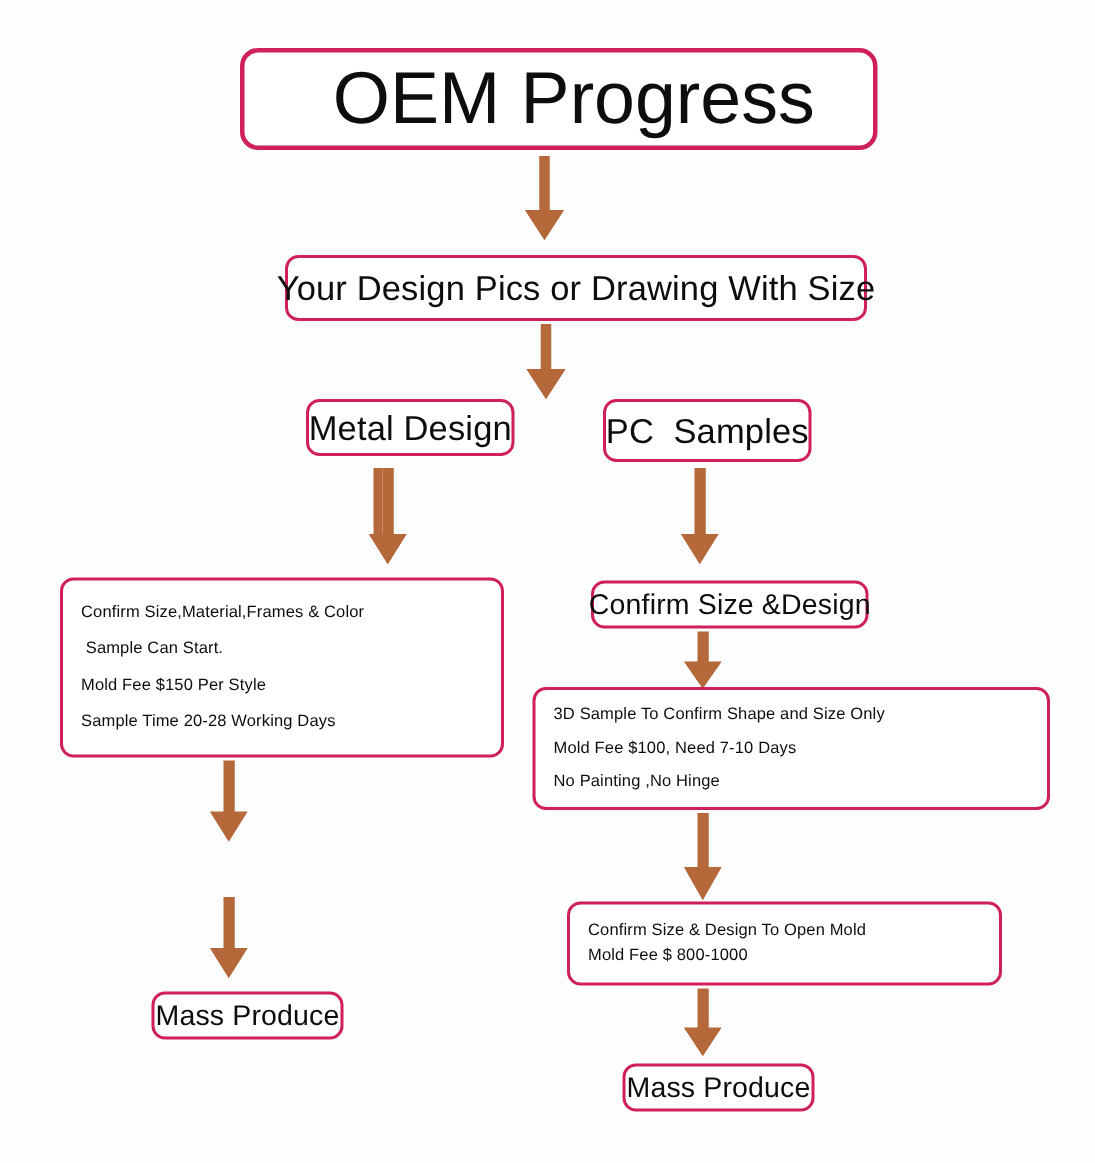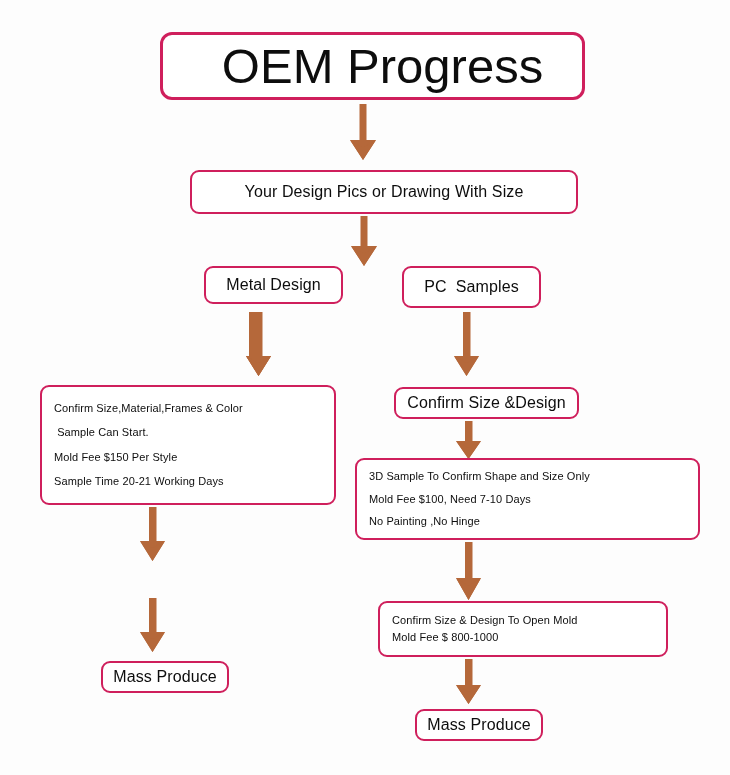--- a/index.html
+++ b/index.html
@@ -46,26 +46,26 @@
     font-weight: 400;
     letter-spacing: 0px;
   }
 
   
   .node.single {
     align-items: center;
     justify-content: center;
   }
   .node.single .line {
-    font-size: 16px;
+    font-size: 23px;
   }
 
   
   .node.pill .line {
-    font-size: 16px;
+    font-size: 19px;
   }
 
   
   .node.block {
     align-items: flex-start;
     padding: 9px 12px;
     justify-content: space-around;
   }
   .node.block .line {
     font-size: 11px;
@@ -128,21 +128,21 @@
     <svg width="30" height="70" viewBox="0 0 30 70">
       <path d="M11,0 H18.5 V44 H27 L14.5,64 L2,44 H11 Z" fill="#b5683a"></path>
       <path d="M2,44 L14.5,51 L27,44 L14.5,64 Z" fill="#b5683a"></path>
     </svg>
   </div>
 
   <div class="node block" style="left:40px; top:385px; width:296px; height:120px;">
     <span class="line">Confirm Size,Material,Frames &amp; Color</span>
     <span class="line"> Sample Can Start.</span>
     <span class="line">Mold Fee $150 Per Style</span>
-    <span class="line">Sample Time 20-21 Working Days</span>
+    <span class="line">Sample Time 20-28 Working Days</span>
   </div>
 
   <div class="arrow" style="left:138px; top:507px;">
     <svg width="30" height="58" viewBox="0 0 30 58">
       <path d="M11,0 H18.5 V34 H27 L14.5,54 L2,34 H11 Z" fill="#b5683a"></path>
       <path d="M2,34 L14.5,41 L27,34 L14.5,54 Z" fill="#b5683a"></path>
     </svg>
   </div>
 
 

